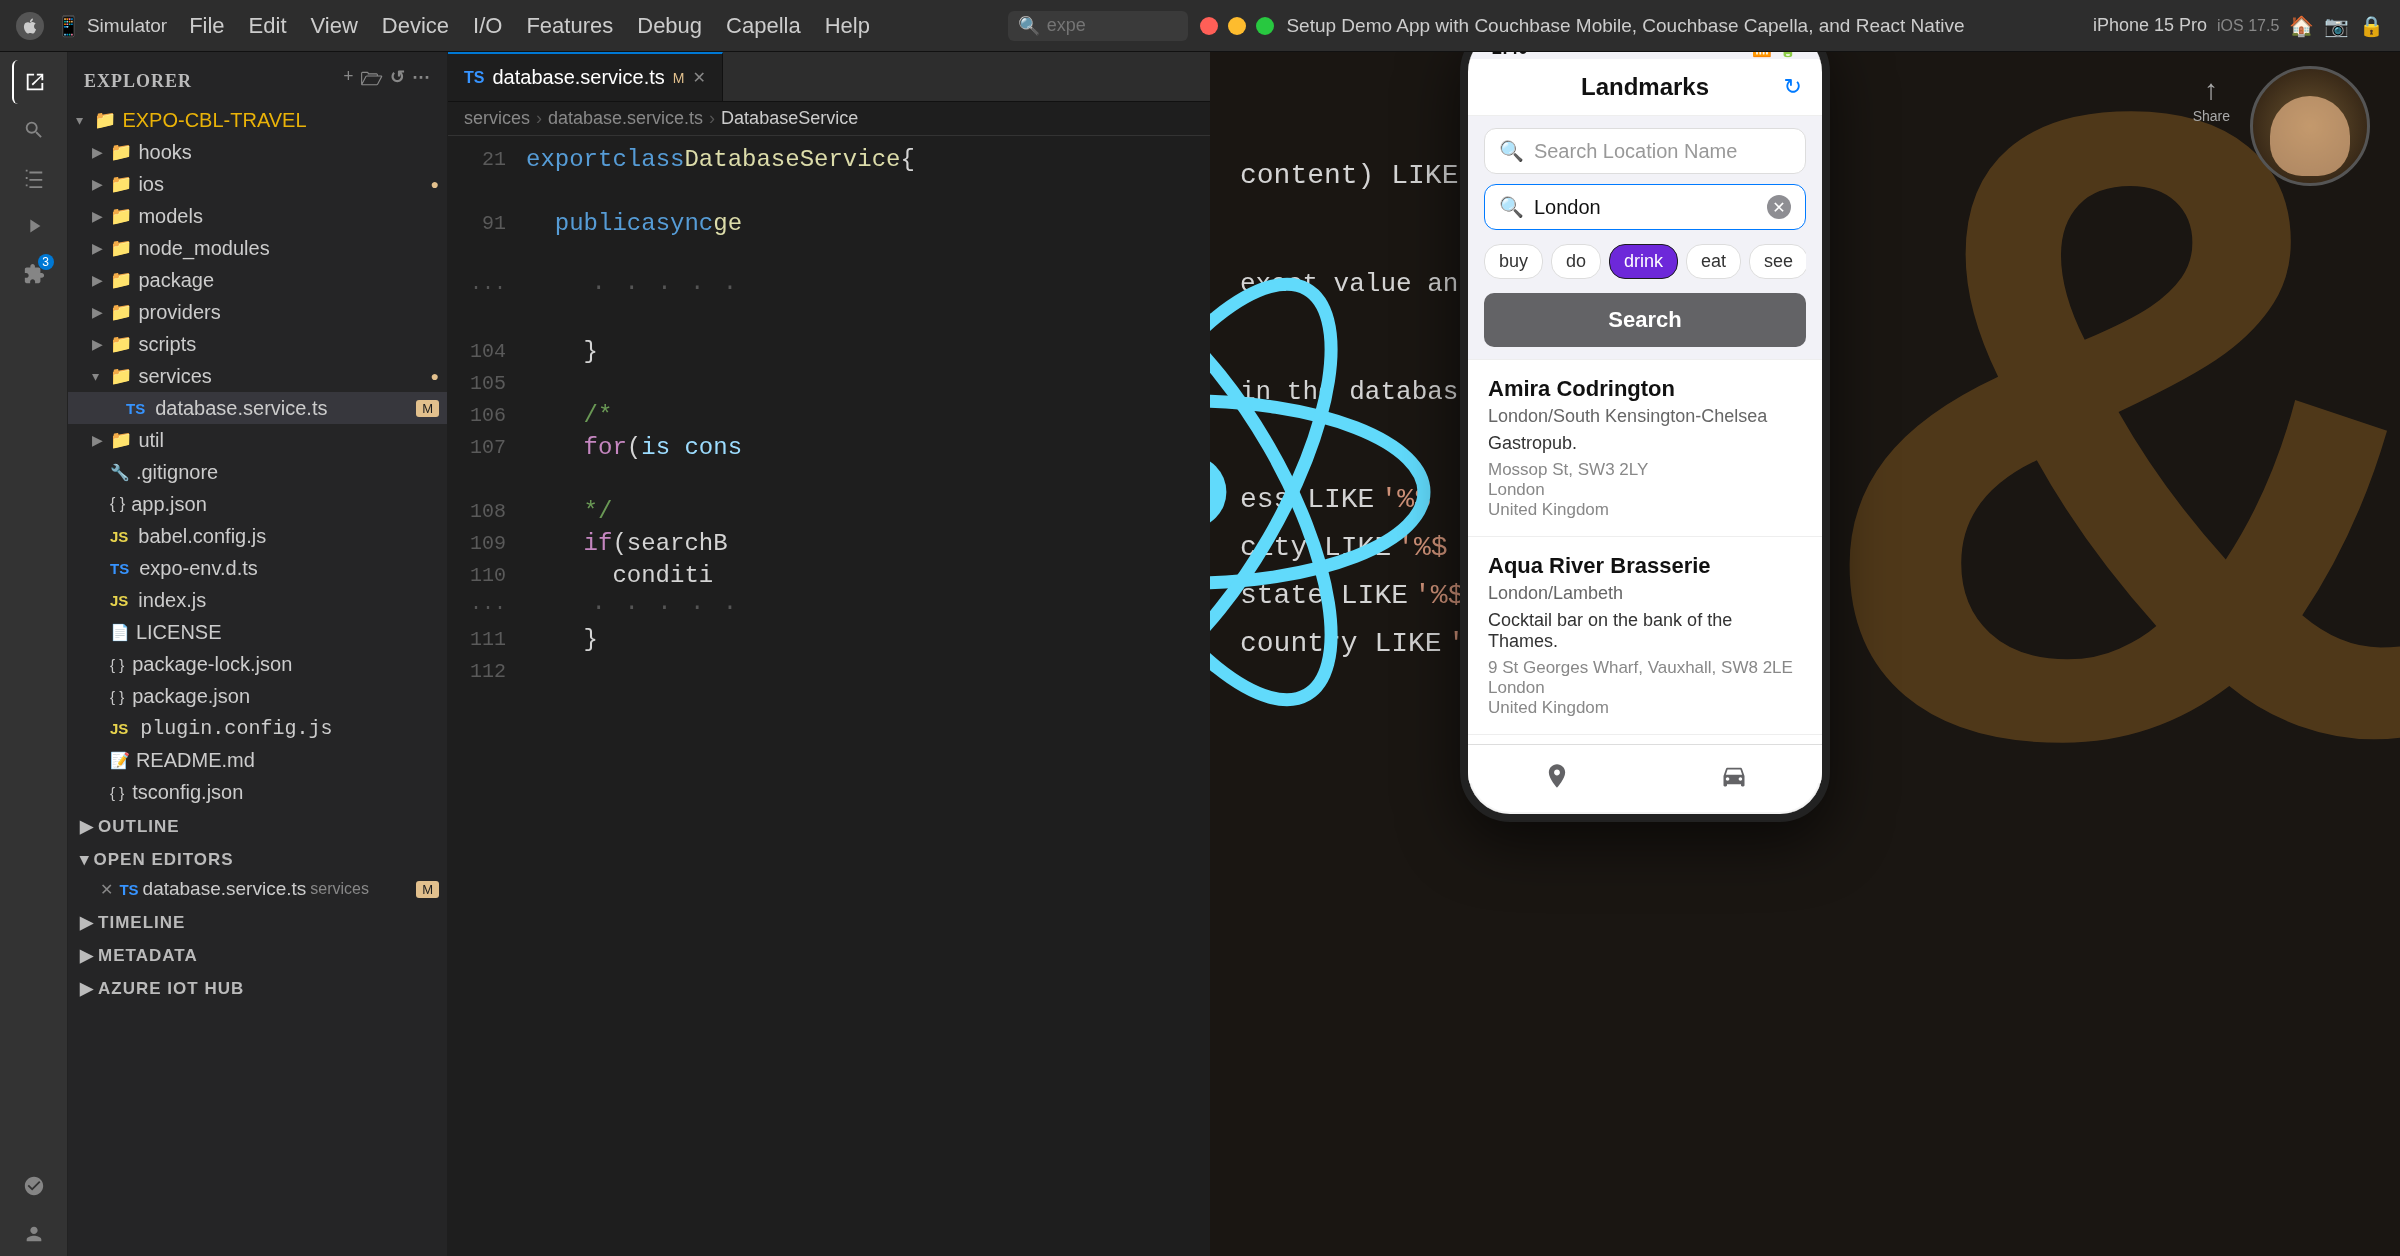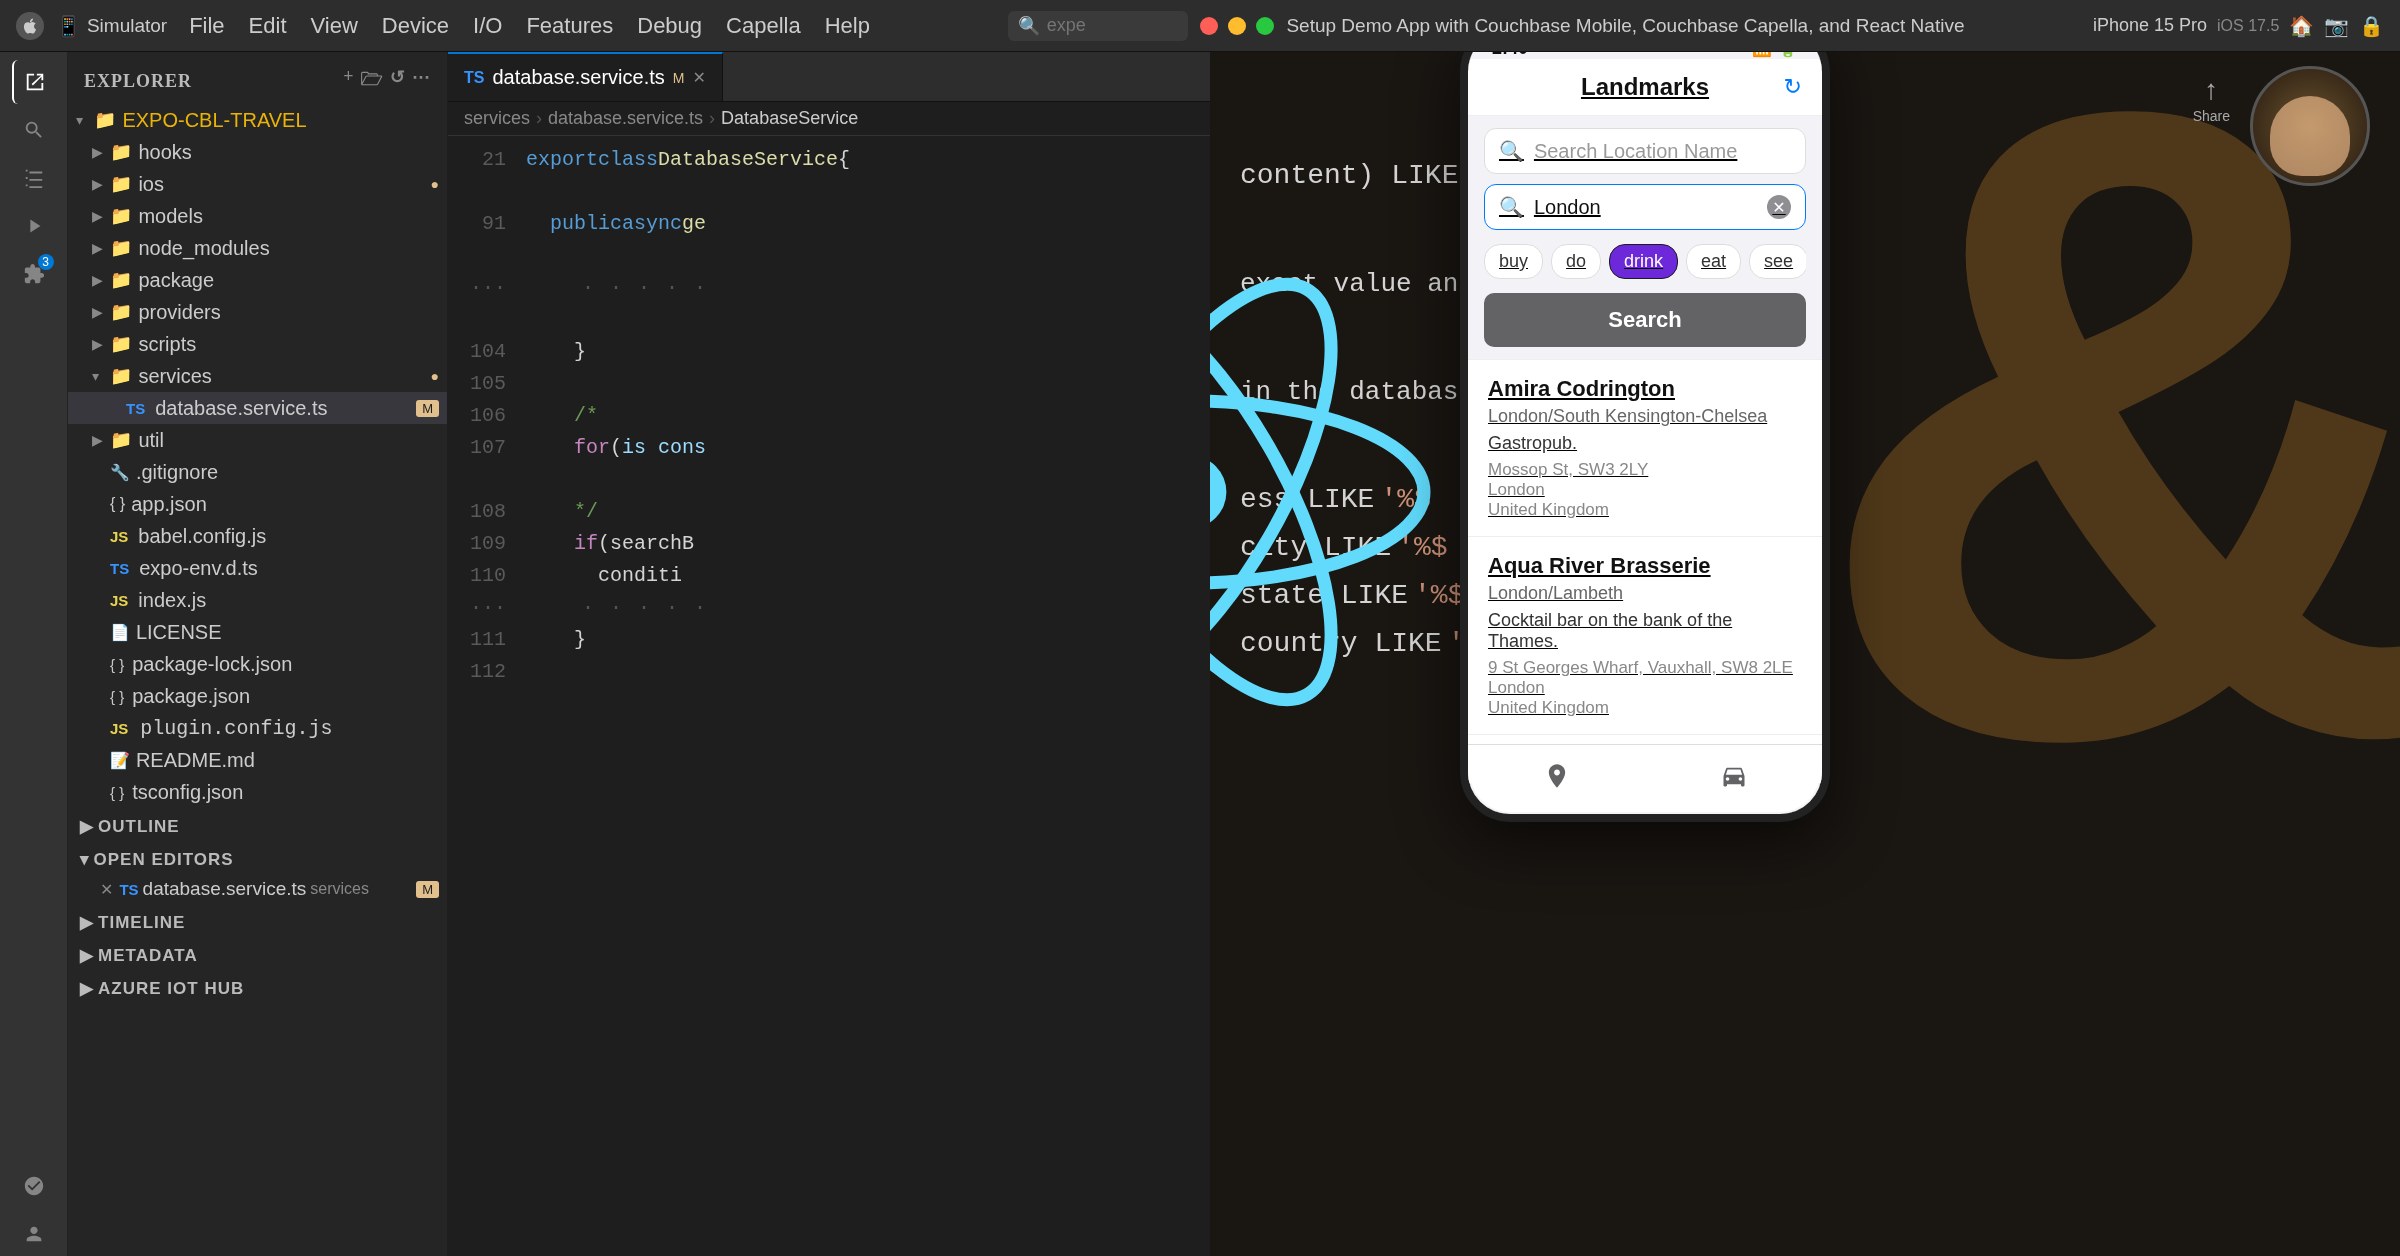--- a/index.html
+++ b/index.html
@@ -241,21 +241,21 @@
       line-height: 32px;
       padding-top: 8px;
       padding-right: 12px;
       flex-shrink: 0;
       user-select: none;
     }
     .code-content {
       flex: 1;
       padding: 8px 0;
       font-family: 'Courier New', monospace;
-      font-size: 20px;
+      font-size: 24px;
       line-height: 32px;
       color: #d4d4d4;
       overflow: hidden;
     }
     .code-line { display: flex; align-items: center; padding-left: 8px; height: 32px; }
     .kw-blue { color: #569cd6; }
     .kw-yellow { color: #dcdcaa; }
     .kw-green { color: #6a9955; }
     .kw-purple { color: #c586c0; }
     .kw-cyan { color: #9cdcfe; }
@@ -335,21 +335,20 @@
       padding: 8px 24px 0;
       font-size: 18px;
       font-weight: 600;
       color: #111;
     }
     .phone-status-right { display: flex; gap: 6px; align-items: center; font-size: 16px; }
     .phone-inner {
       background: #fff;
       height: calc(100% - 60px);
       overflow-y: auto;
-      text-decoration: underline;
     }
 
     
     .app-header {
       display: flex;
       align-items: center;
       justify-content: center;
       padding: 14px 20px;
       position: relative;
       border-bottom: 1px solid #eee;

